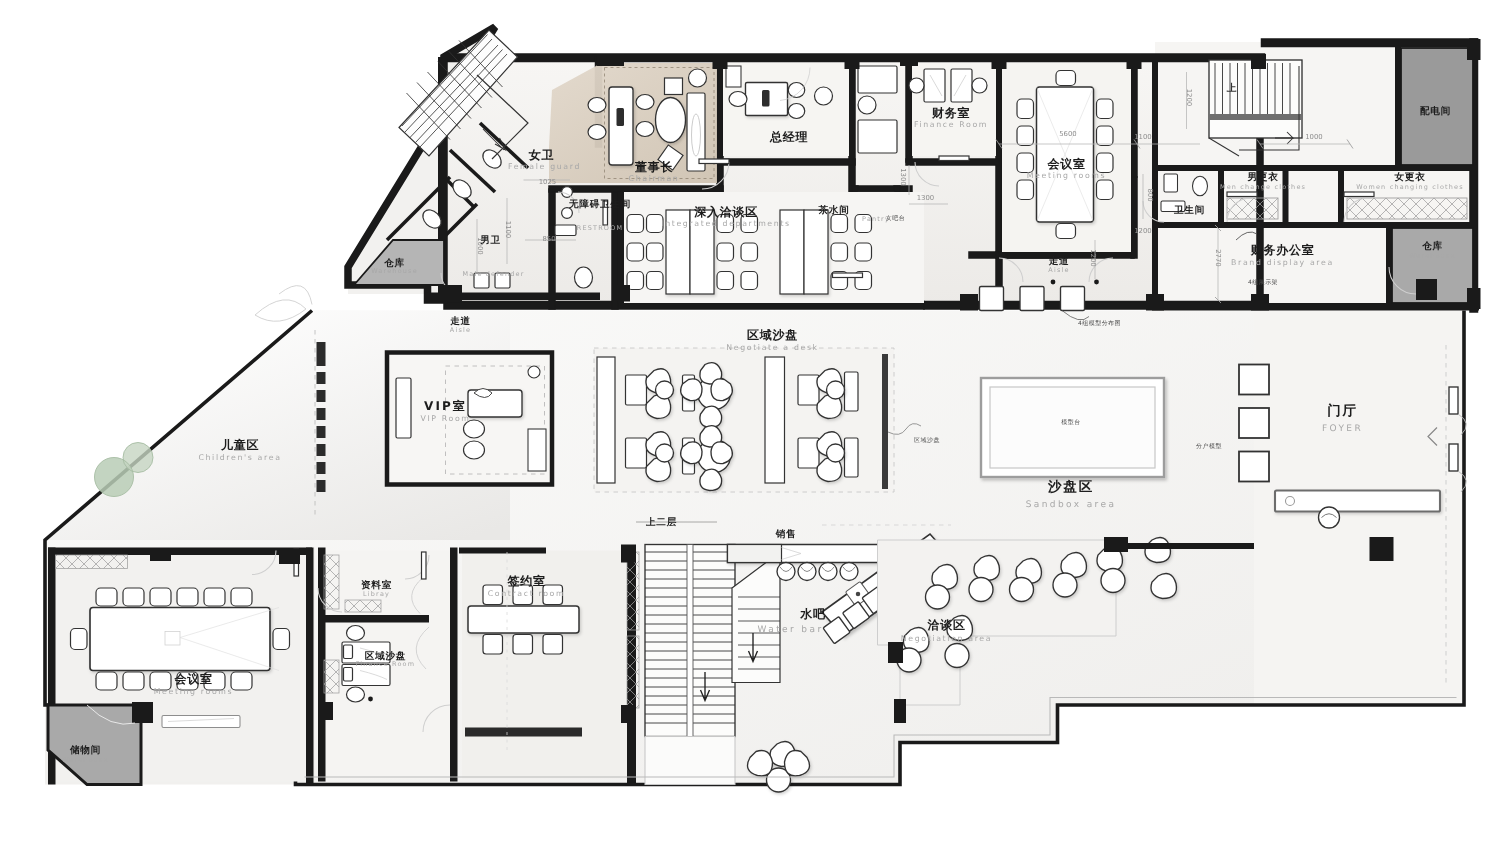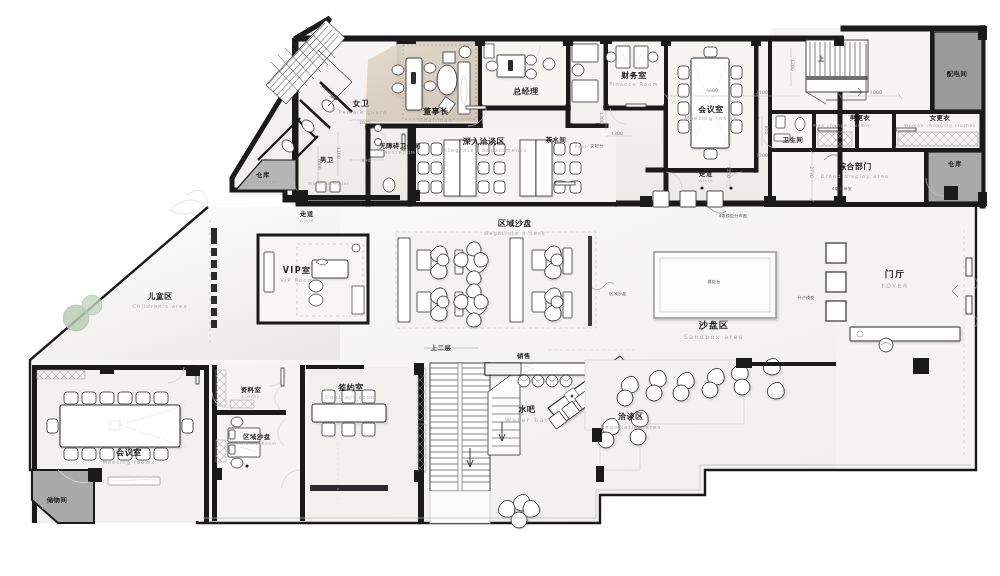--- a/index.html
+++ b/index.html
@@ -749,21 +749,21 @@
 </div>
 <div>
   <div class="lbl" style="left:327px;top:160px">
         <div class="cn sm">男卫</div>
       </div>
   <div class="lbl" style="left:329px;top:184px">
         <div class="en sm">Male defender</div>
       </div>
 </div>
 <div>
-  <div class="lbl" style="left:400px;top:146px">
+  <div class="lbl" style="left:400px;top:136px">
         <div class="cn sm">无障碍卫生间</div>
       </div>
   <div class="lbl" style="left:400px;top:153px">
         <div class="en sm">RESTROOM</div>
       </div>
 </div>
 <div>
   <div class="lbl" style="left:263px;top:175px">
         <div class="cn sm">仓库</div>
       </div>
@@ -794,21 +794,21 @@
   <div class="lbl" style="left:307px;top:221px">
         <div class="en sm">Aisle</div>
       </div>
 </div>
 <div>
   <div class="lbl" style="left:793px;top:140px">
         <div class="cn sm">卫生间</div>
       </div>
 </div>
 <div>
-  <div class="lbl" style="left:860px;top:118px">
+  <div class="lbl" style="left:842px;top:118px">
         <div class="cn sm">男更衣</div>
       </div>
   <div class="lbl" style="left:842px;top:126px">
         <div class="en sm">Men change clothes</div>
       </div>
 </div>
 <div>
   <div class="lbl" style="left:940px;top:118px">
         <div class="cn sm">女更衣</div>
       </div>
@@ -816,21 +816,21 @@
         <div class="en sm">Women changing clothes</div>
       </div>
 </div>
 <div>
   <div class="lbl" style="left:957px;top:74px">
         <div class="cn sm">配电间</div>
       </div>
 </div>
 <div>
   <div class="lbl" style="left:855px;top:167px">
-        <div class="cn">综合部门</div>
+        <div class="cn">财务办公室</div>
       </div>
   <div class="lbl" style="left:855px;top:176px">
         <div class="en">Brand display area</div>
       </div>
 </div>
 <div>
   <div class="lbl" style="left:955px;top:164px">
         <div class="cn sm">仓库</div>
       </div>
   <div class="lbl" style="left:955px;top:172px">
@@ -921,21 +921,21 @@
 </div>
 <div>
   <div class="lbl" style="left:351px;top:388px">
         <div class="cn">签约室</div>
       </div>
   <div class="lbl" style="left:351px;top:397px">
         <div class="en">Contract room</div>
       </div>
 </div>
 <div>
-  <div class="lbl" style="left:527px;top:410px">
+  <div class="lbl" style="left:542px;top:410px">
         <div class="cn">水吧</div>
       </div>
   <div class="lbl" style="left:527px;top:420px">
         <div class="en big">Water bar</div>
       </div>
 </div>
 <div>
   <div class="lbl" style="left:631px;top:417px">
         <div class="cn">洽谈区</div>
       </div>

